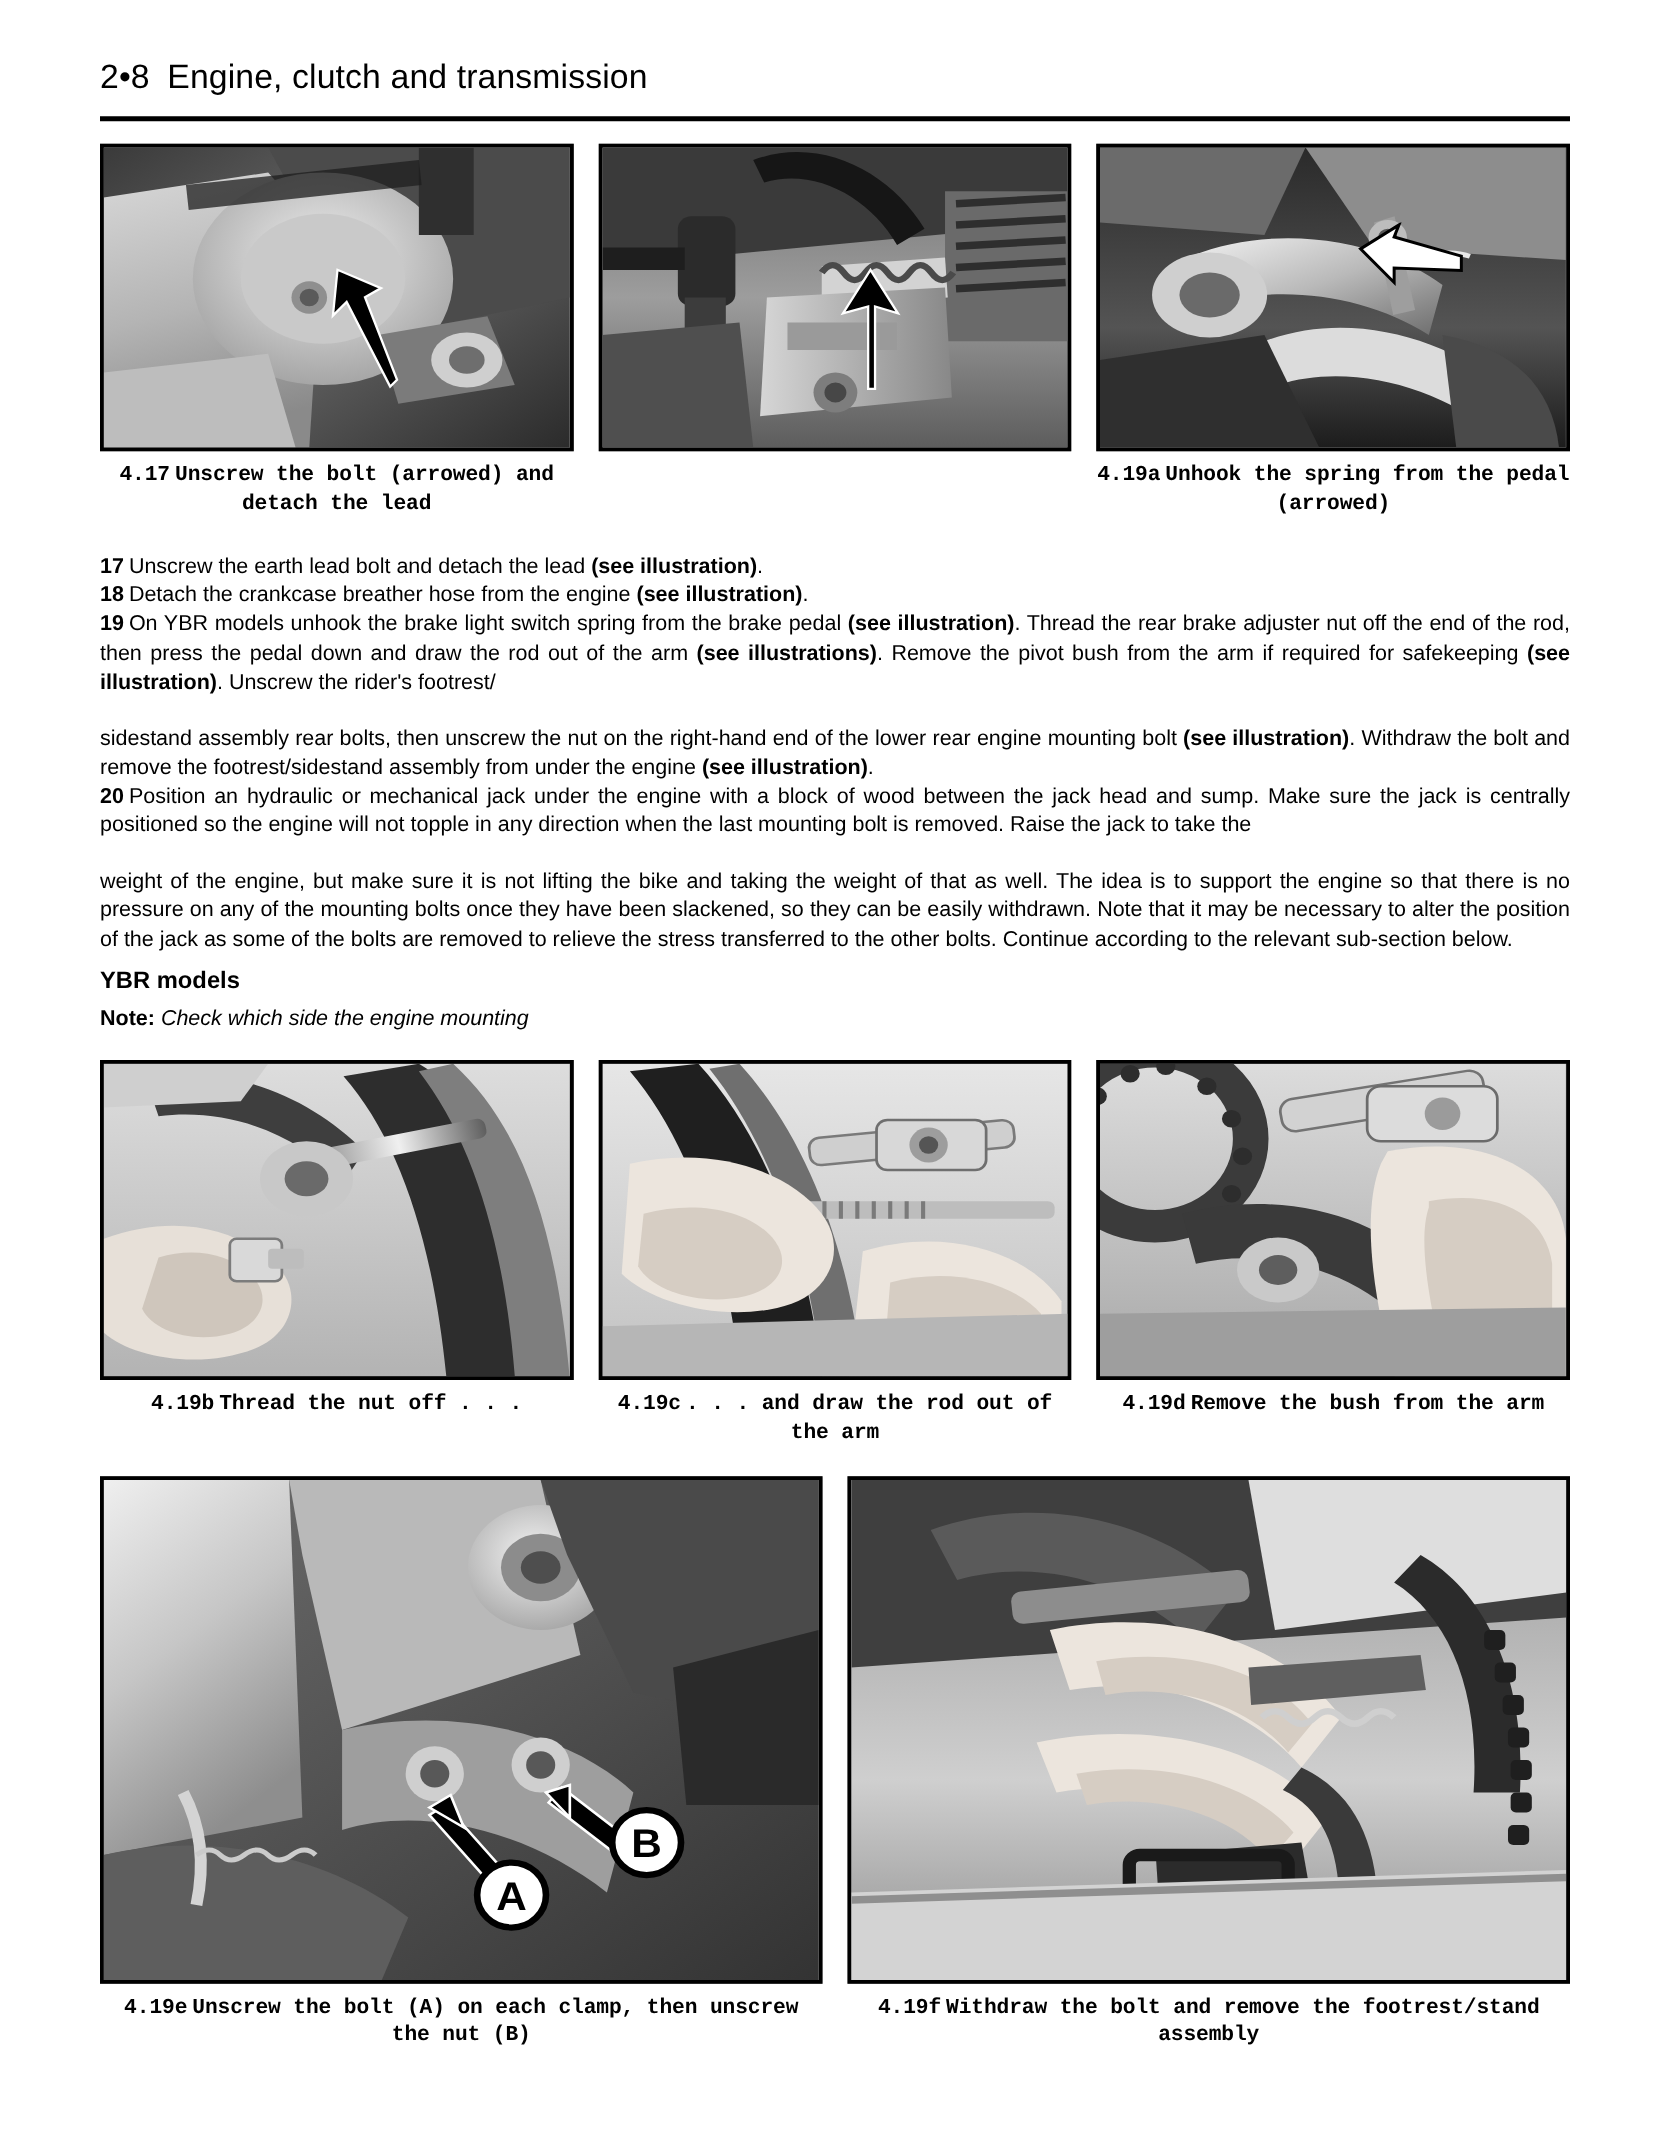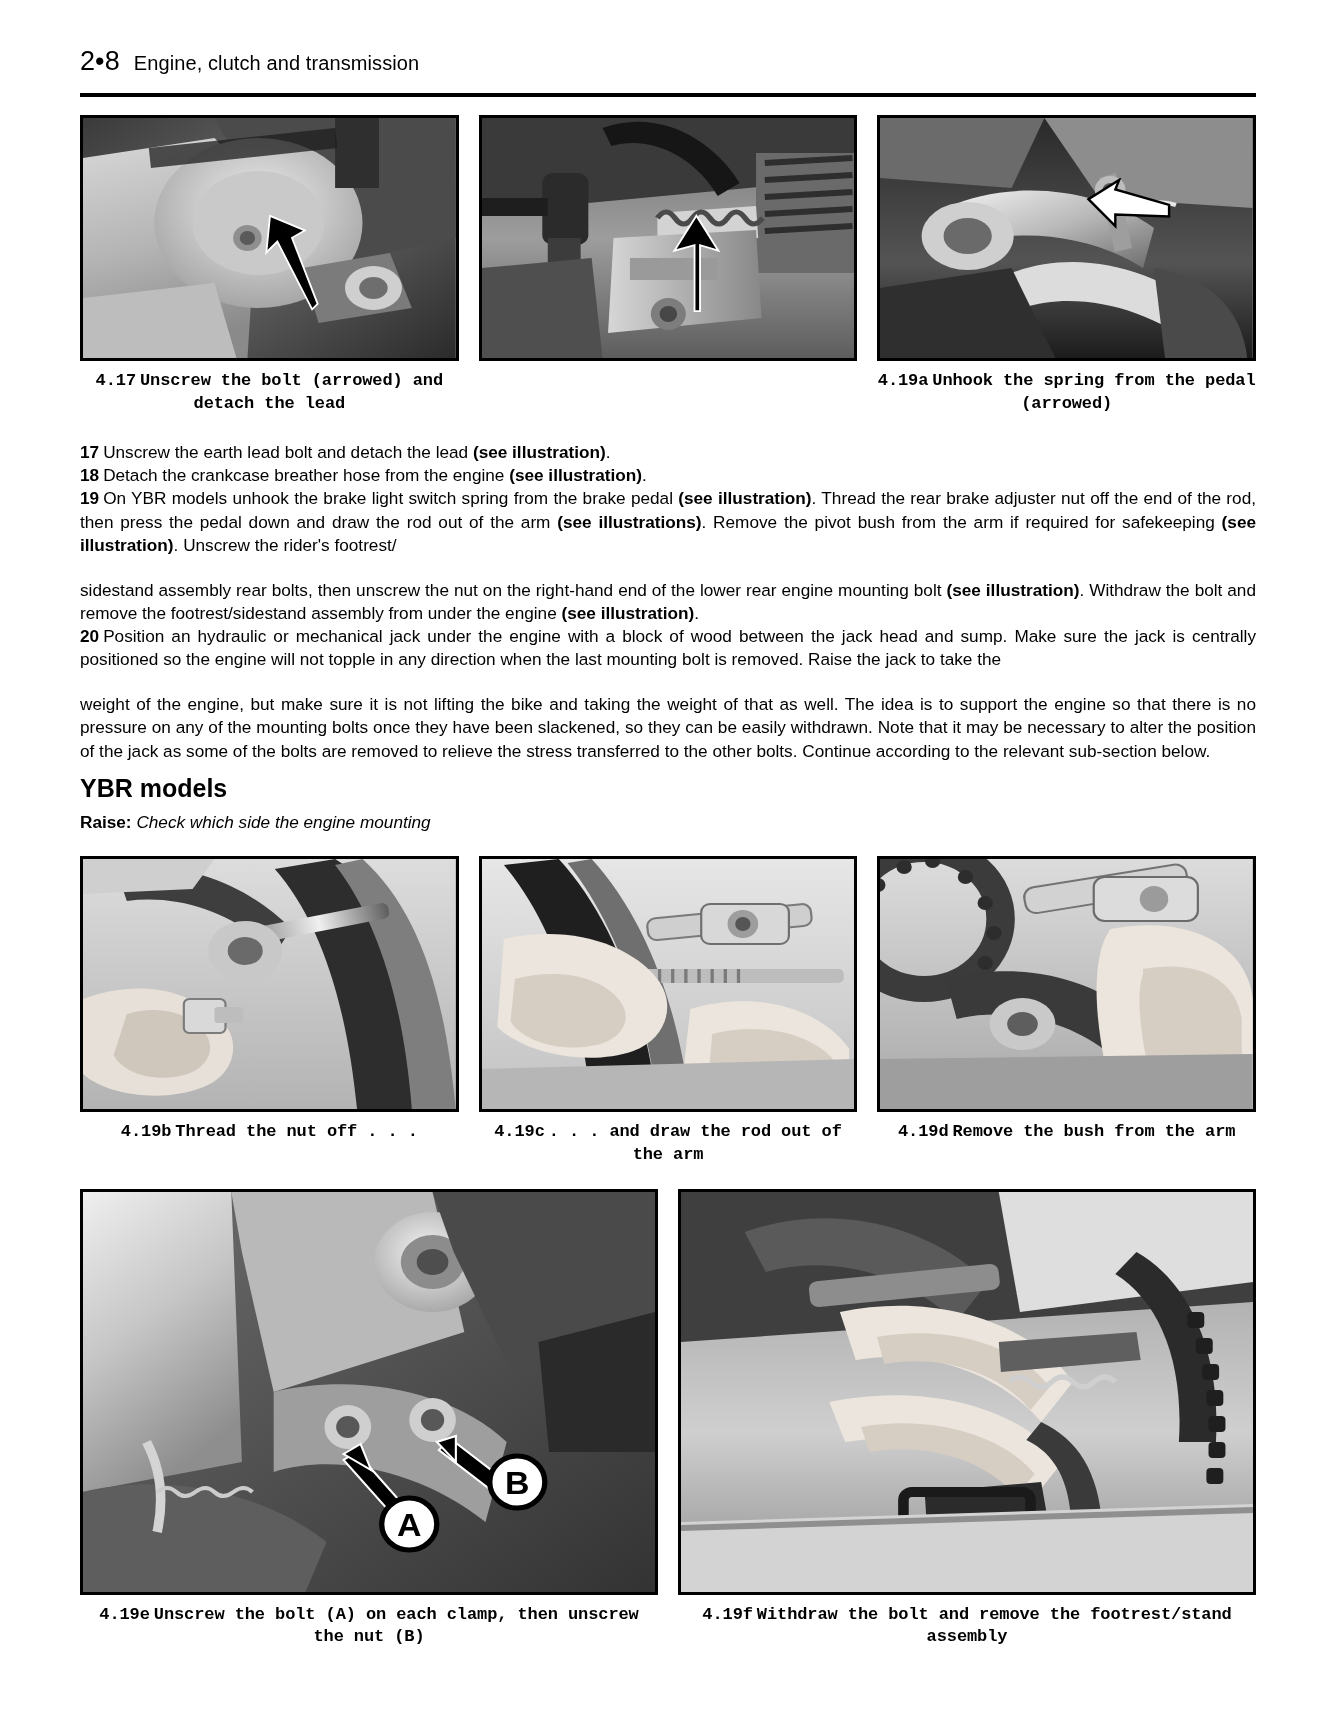--- a/index.html
+++ b/index.html
@@ -34,21 +34,21 @@
     font-size: 27px;
     letter-spacing: 0.1px;
   }
   .page-number {
     font-weight: 400;
     font-size: 27px;
     white-space: nowrap;
   }
   .page-title {
     font-weight: 400;
-    font-size: 20px;
+    font-size: 27px;
   }
   .header-rule {
     margin-top: 16px;
     height: 4px;
     background: #000;
     width: 100%;
   }
 
   
   .fig-row {
@@ -92,21 +92,21 @@
     text-align: justify;
     -webkit-hyphens: none;
     hyphens: none;
   }
   .col p { margin: 0; }
   .col p.para { text-align: justify; }
   .col .step-num { font-weight: bold; margin-right: 4px; }
   .col b { font-weight: bold; }
   .subhead {
     font-weight: bold;
-    font-size: 25px;
+    font-size: 19px;
     margin-top: 9px !important;
     margin-bottom: 2px !important;
   }
   .note-line { margin-top: 6px !important; }
   .note-line i { font-style: italic; }
 
   
   .ph { width: 100%; height: 100%; display: block; }
 
   
@@ -271,21 +271,21 @@
       <p class="para">
         <span class="step-num">20</span><span><span>Position an hydraulic or mechanical jack under the engine with a block of wood between the jack head and sump. Make sure the jack is centrally positioned so the engine will not topple in any direction when the last mounting bolt is removed. Raise the jack to take the</span></span>
       </p>
     </div>
 
     <div class="col">
       <p class="para">
         <span><span>weight of the engine, but make sure it is not lifting the bike and taking the weight of that as well. The idea is to support the engine so that there is no pressure on any of the mounting bolts once they have been slackened, so they can be easily withdrawn. Note that it may be necessary to alter the position of the jack as some of the bolts are removed to relieve the stress transferred to the other bolts. Continue according to the relevant sub-section below.</span></span>
       </p>
       <p class="subhead">YBR models</p>
-      <p class="note-line"><b>Raise:</b> <i>Check which side the engine mounting</i></p>
+      <p class="note-line"><b>Note:</b> <i>Check which side the engine mounting</i></p>
     </div>
   </div>
 
   <div class="fig-row row-3" style="margin-top:22px">
 
     <div class="figure">
       <div class="photo" style="height:250px">
         <svg class="ph" viewBox="0 0 340 250" preserveAspectRatio="none">
           <defs>
             <linearGradient id="g19b1" x1="0" y1="0" x2="0" y2="1">

